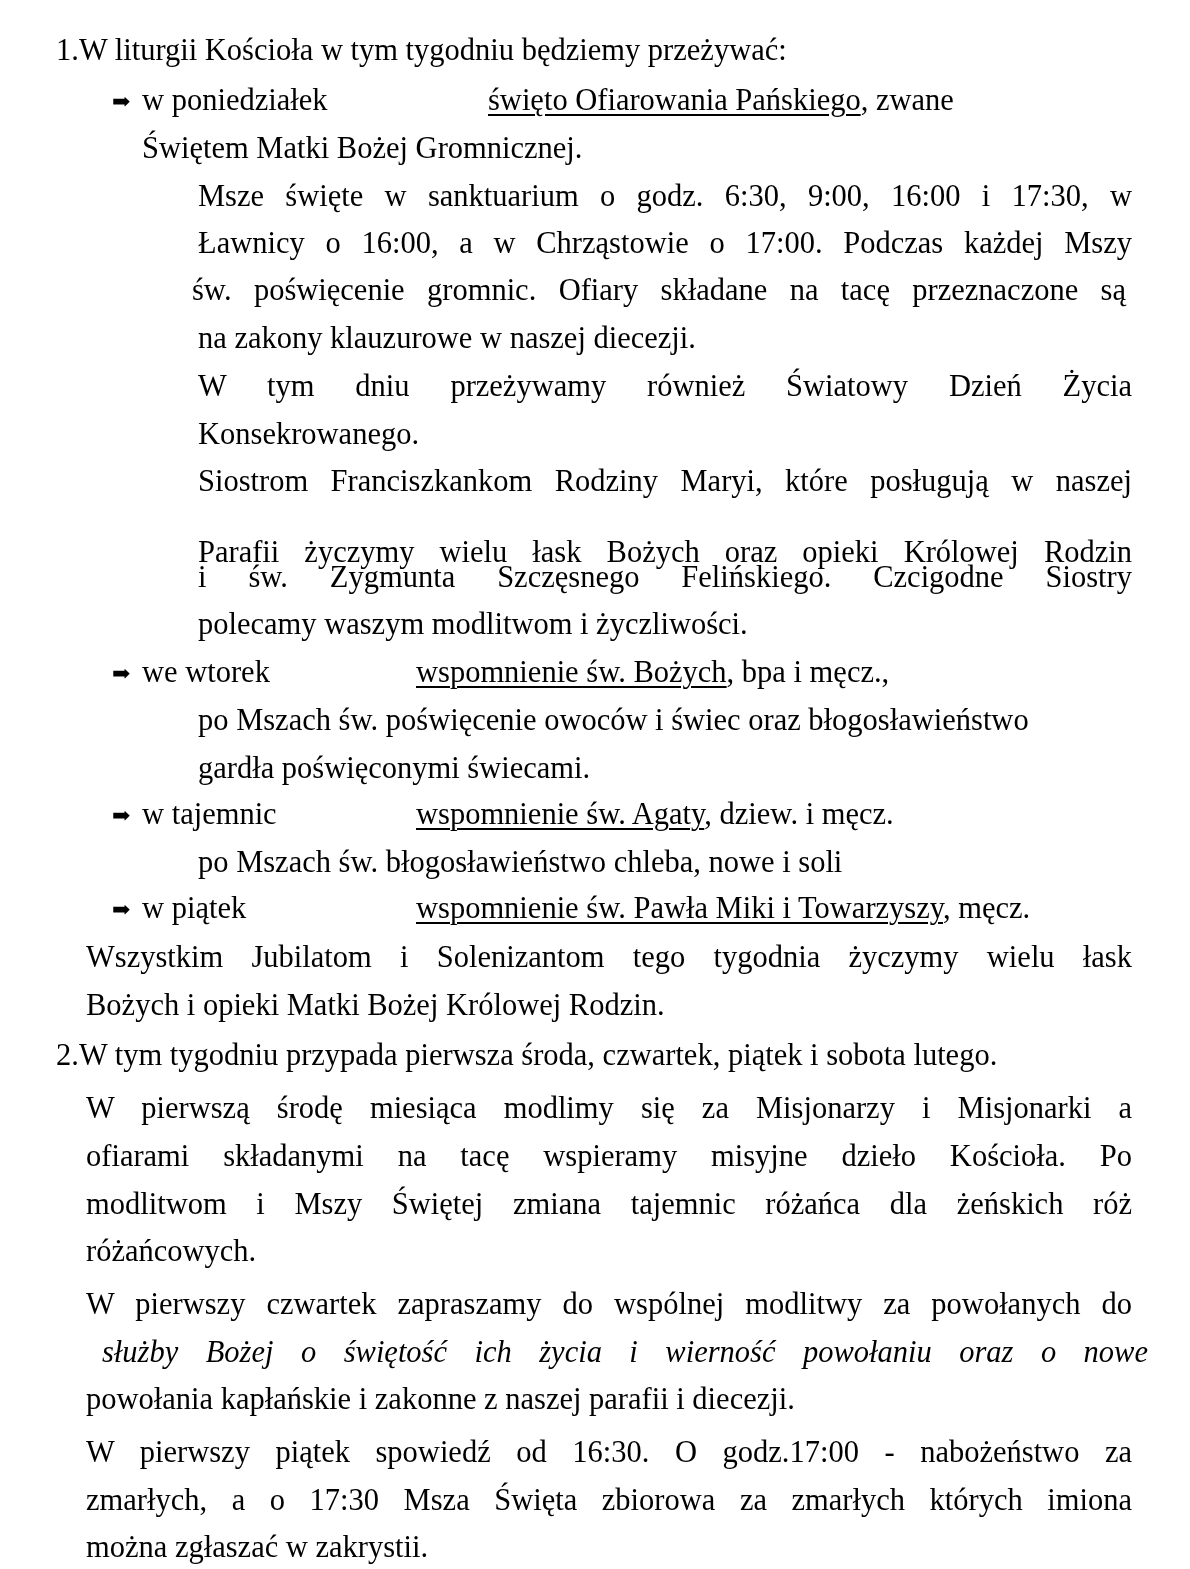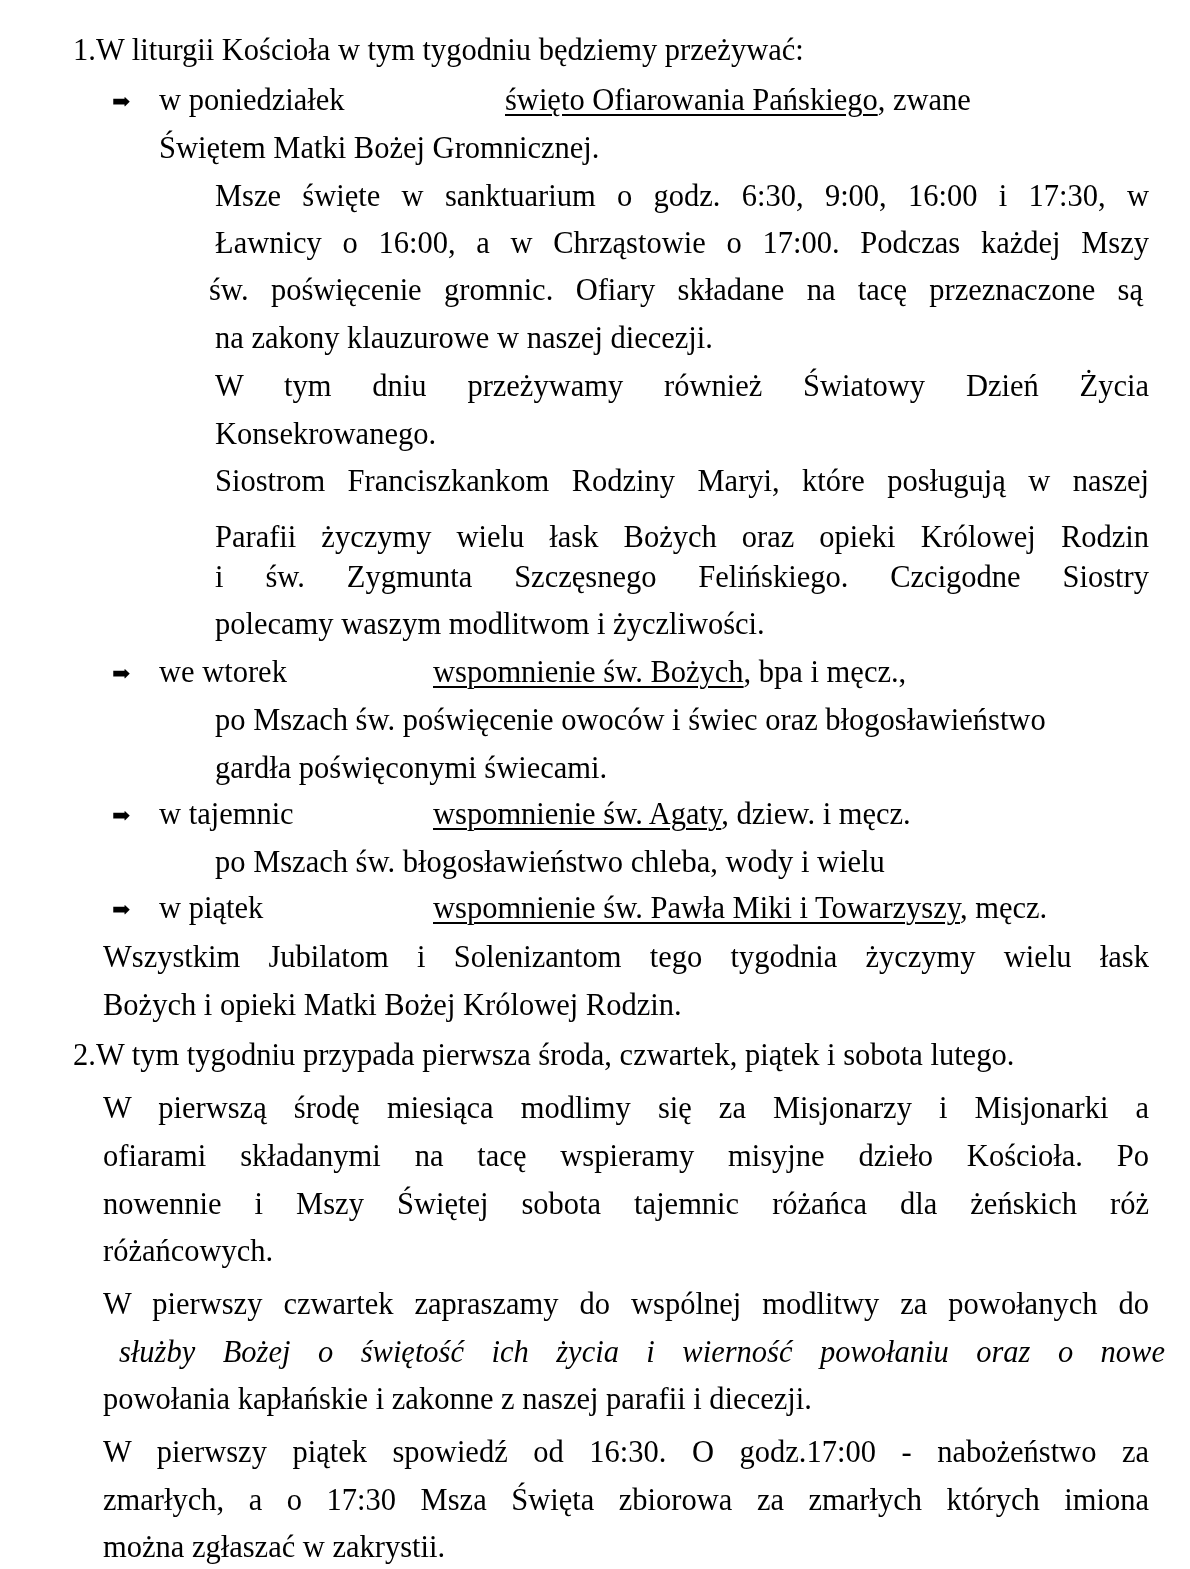--- a/index.html
+++ b/index.html
@@ -9,21 +9,20 @@
       overflow: hidden;
       font-family: "Liberation Serif", "DejaVu Serif", serif;
       font-size: 30.5px;
       color: #000000;
       position: relative;
     }
     .line {
       position: absolute;
       white-space: nowrap;
       line-height: 36px;
-      margin-left: 17px;
     }
     .just {
       text-align: justify;
       text-align-last: justify;
       white-space: normal;
     }
     u { text-decoration: underline; text-underline-offset: 4px; text-decoration-thickness: 1.5px; }
     .arrow {
       position: absolute;
       font-size: 22px;
@@ -45,57 +44,57 @@
   </div>
   <div class="line" style="left:142px; top:130px;">Świętem Matki Bożej Gromnicznej.</div>
 
   <div class="line just" style="left:198px; top:178px; width:934px;">Msze święte w sanktuarium  o godz. 6:30, 9:00, 16:00 i 17:30, w</div>
   <div class="line just" style="left:198px; top:225px; width:934px;">Ławnicy o 16:00, a w Chrząstowie o 17:00. Podczas każdej Mszy</div>
   <div class="line just" style="left:192px; top:272px; width:934px;">św. poświęcenie gromnic. Ofiary składane na tacę przeznaczone są</div>
   <div class="line" style="left:198px; top:320px;">na zakony klauzurowe w naszej diecezji.</div>
   <div class="line just" style="left:198px; top:368px; width:934px;">W tym dniu przeżywamy również Światowy Dzień Życia</div>
   <div class="line" style="left:198px; top:416px;">Konsekrowanego.</div>
   <div class="line just" style="left:198px; top:463px; width:934px;">Siostrom Franciszkankom Rodziny Maryi, które posługują w naszej</div>
-  <div class="line just" style="left:198px; top:519px; width:934px;">Parafii życzymy wielu łask Bożych oraz opieki Królowej Rodzin</div>
+  <div class="line just" style="left:198px; top:534px; width:934px;">Parafii życzymy wielu łask Bożych oraz opieki Królowej Rodzin</div>
   <div class="line just" style="left:198px; top:559px; width:934px;">i św. Zygmunta Szczęsnego Felińskiego. Czcigodne Siostry</div>
   <div class="line" style="left:198px; top:606px;">polecamy waszym modlitwom i życzliwości.</div>
 
   <span class="arrow" style="left:112px; top:656px;">➡</span>
   <div class="line" style="left:142px; top:654px;">we wtorek</div>
   <div class="line" style="left:416px; top:654px;">
     <u>wspomnienie św. Bożych</u><span>, bpa i męcz.,</span>
   </div>
   <div class="line" style="left:198px; top:702px;">po Mszach św. poświęcenie owoców i świec oraz błogosławieństwo</div>
   <div class="line" style="left:198px; top:750px;">gardła poświęconymi świecami.</div>
 
   <span class="arrow" style="left:112px; top:798px;">➡</span>
   <div class="line" style="left:142px; top:796px;">w tajemnic</div>
   <div class="line" style="left:416px; top:796px;">
     <u>wspomnienie św. Agaty</u><span>, dziew. i męcz.</span>
   </div>
-  <div class="line" style="left:198px; top:844px;">po Mszach św. błogosławieństwo chleba, wody i wielu</div>
+  <div class="line" style="left:198px; top:844px;">po Mszach św. błogosławieństwo chleba, nowe i soli</div>
 
   <span class="arrow" style="left:112px; top:892px;">➡</span>
   <div class="line" style="left:142px; top:890px;">w piątek</div>
   <div class="line" style="left:416px; top:890px;">
     <u>wspomnienie św. Pawła Miki i Towarzyszy</u><span>, męcz.</span>
   </div>
 
   <div class="line just" style="left:86px; top:939px; width:1046px;">Wszystkim Jubilatom i Solenizantom tego tygodnia życzymy wielu łask</div>
   <div class="line" style="left:86px; top:987px;">Bożych i opieki Matki Bożej Królowej Rodzin.</div>
 </div>
 
 <div>
   <div class="line" style="left:56px; top:1037px;">
     <span>2.</span><span>W tym tygodniu przypada pierwsza środa, czwartek, piątek i sobota lutego.</span>
   </div>
 
   <div class="line just" style="left:86px; top:1090px; width:1046px;">W pierwszą środę miesiąca modlimy się za Misjonarzy i Misjonarki a</div>
   <div class="line just" style="left:86px; top:1138px; width:1046px;">ofiarami składanymi na tacę wspieramy misyjne dzieło Kościoła. Po</div>
-  <div class="line just" style="left:86px; top:1186px; width:1046px;">nowennie i Mszy Świętej sobota tajemnic różańca dla żeńskich róż</div>
+  <div class="line just" style="left:86px; top:1186px; width:1046px;">modlitwom i Mszy Świętej zmiana tajemnic różańca dla żeńskich róż</div>
   <div class="line" style="left:86px; top:1233px;">różańcowych.</div>
 
   <div class="line just" style="left:86px; top:1286px; width:1046px;">W pierwszy czwartek zapraszamy do wspólnej modlitwy za powołanych do</div>
   <div class="line just" style="left:102px; top:1334px; width:1046px;font-style:italic;">służby Bożej o świętość ich życia i wierność powołaniu oraz o nowe</div>
   <div class="line" style="left:86px; top:1381px;">powołania kapłańskie i zakonne z naszej parafii i diecezji.</div>
 
   <div class="line just" style="left:86px; top:1434px; width:1046px;">W pierwszy piątek spowiedź od 16:30. O godz.17:00 - nabożeństwo za</div>
   <div class="line just" style="left:86px; top:1482px; width:1046px;">zmarłych, a o 17:30 Msza Święta zbiorowa za zmarłych których imiona</div>
   <div class="line" style="left:86px; top:1529px;">można zgłaszać w zakrystii.</div>
 </div>

